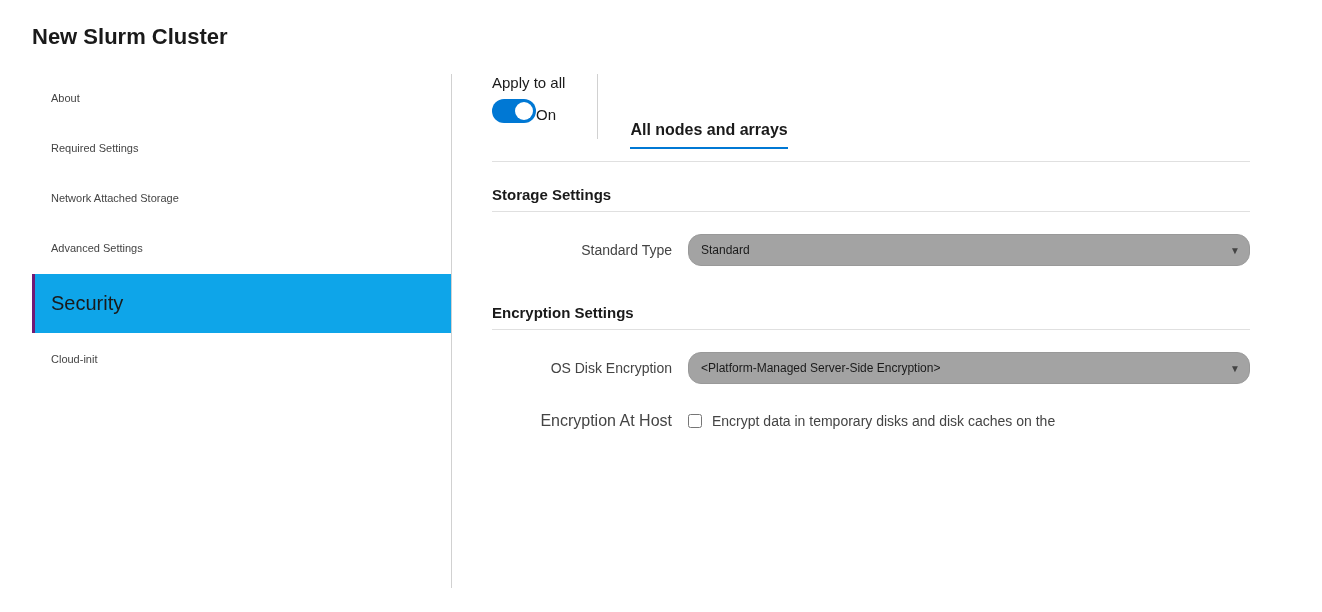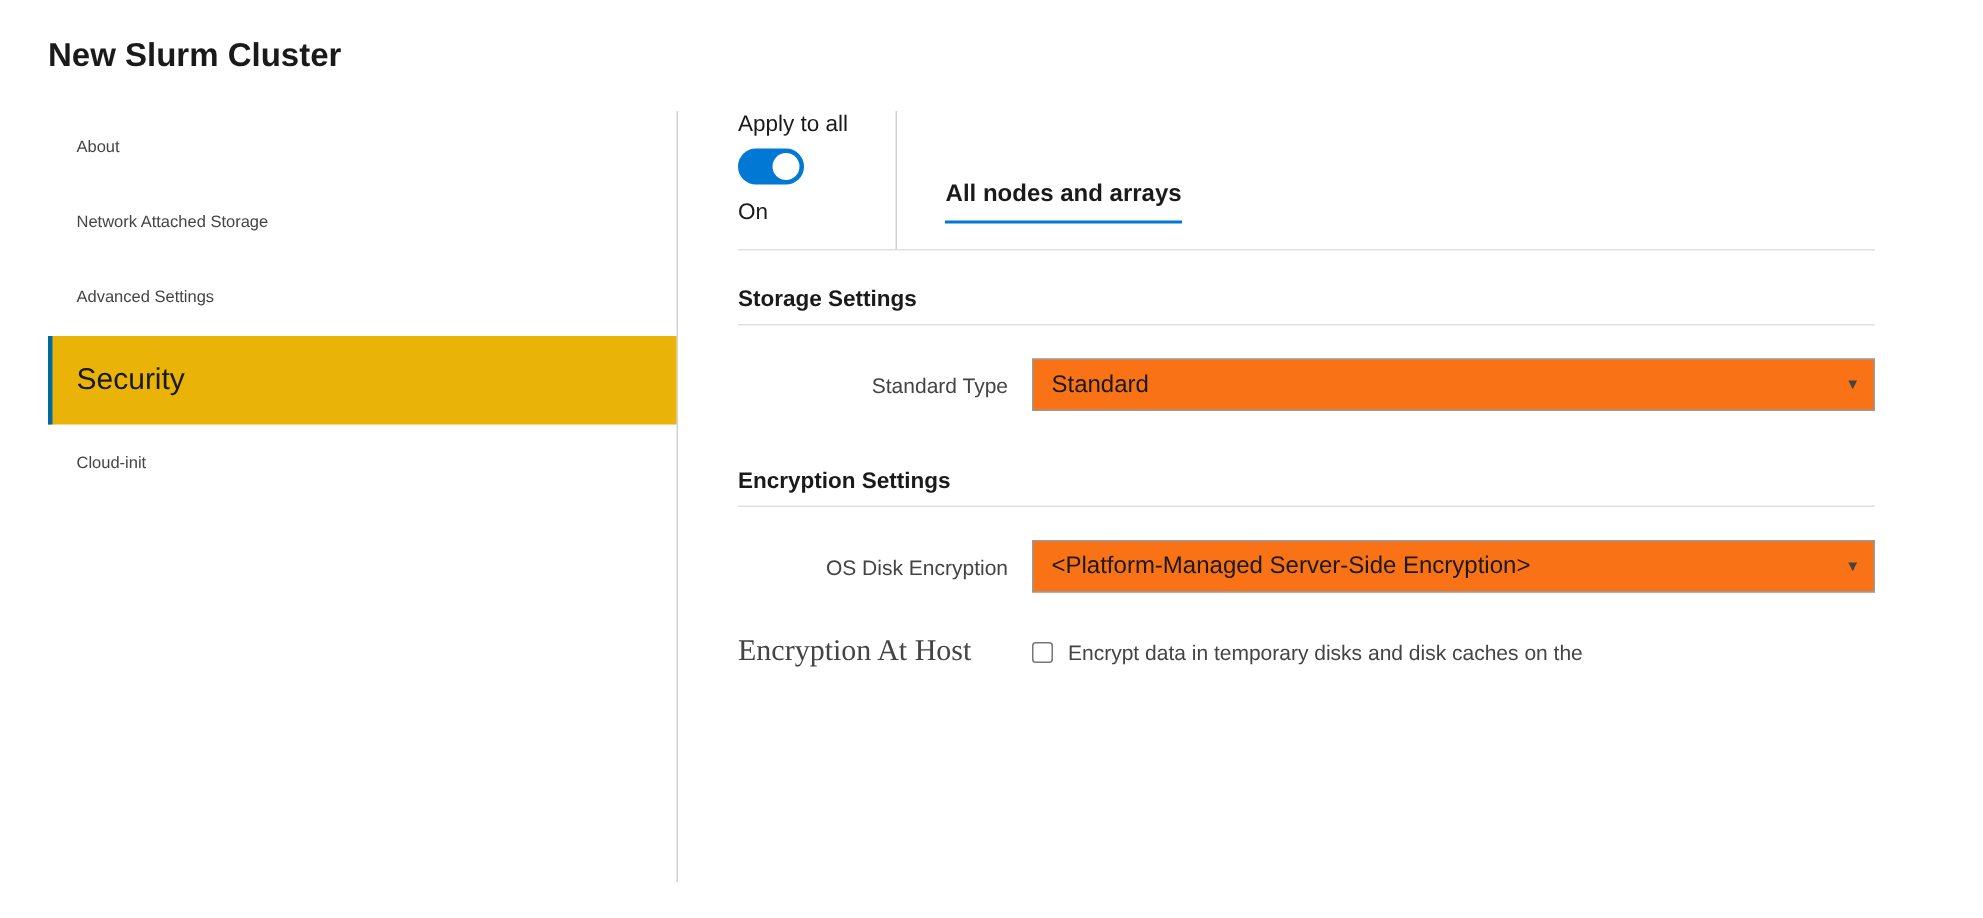--- a/index.html
+++ b/index.html
@@ -48,25 +48,25 @@
     .sidebar-item {
       padding: 18px 16px;
       font-size: 11px;
       color: #444;
       cursor: pointer;
       border-left: 3px solid transparent;
       margin-bottom: 2px;
     }
 
     .sidebar-item.active {
-      background: #eab308;
+      background: #0ea5e9;
       color: #1a1a1a;
       font-size: 20px;
       font-weight: 500;
-      border-left: 3px solid #0369a1;
+      border-left: 3px solid #701a75;
     }
 
     
     .content-area {
       flex: 1;
       padding: 0 40px;
       overflow-y: auto;
     }
 
     
@@ -89,23 +89,22 @@
     }
 
     .apply-all-label {
       font-size: 15px;
       font-weight: 500;
       color: #1a1a1a;
     }
 
     .toggle-row {
       display: flex;
-      align-items: flex-start;
-      gap: 10px;
-      flex-direction: column;
+      align-items: flex-end;
+      gap: 0;
     }
 
     .toggle-switch {
       width: 44px;
       height: 24px;
       background: #0078d4;
       border-radius: 12px;
       position: relative;
       cursor: pointer;
       flex-shrink: 0;
@@ -172,25 +171,25 @@
     }
 
     .form-control-wrapper {
       flex: 1;
     }
 
     .select-control {
       width: 100%;
       max-width: 580px;
       padding: 8px 36px 8px 12px;
-      font-size: 16px;
+      font-size: 12px;
       border: 1px solid #999;
-      border-radius: 0;
+      border-radius: 13px;
       appearance: none;
-      background: #f97316;
+      background: #a3a3a3;
       cursor: pointer;
       color: #1a1a1a;
       position: relative;
     }
 
     .select-wrapper {
       position: relative;
       max-width: 580px;
     }
 
@@ -211,25 +210,25 @@
 
     
     .encryption-row {
       display: flex;
       align-items: center;
       padding: 14px 0;
       gap: 16px;
     }
 
     .encryption-label {
-      font-size: 20px;
+      font-size: 16px;
       color: #444;
       width: 180px;
-      flex-shrink: 0;
-      font-family: Liberation Serif, serif;
+      text-align: right;
+      flex-shrink: 0;
     }
 
     .checkbox-area {
       display: flex;
       align-items: center;
       gap: 10px;
     }
 
     .checkbox-control {
       width: 14px;
@@ -249,20 +248,23 @@
 <body>
 
 <div class="page-container">
   <h1 class="page-title">New Slurm Cluster</h1>
 
   <div class="main-layout">
 
     <nav class="sidebar">
       <div class="sidebar-item">
         <span>About</span>
+      </div>
+      <div class="sidebar-item">
+        <span>Required Settings</span>
       </div>
       <div class="sidebar-item">
         <span>Network Attached Storage</span>
       </div>
       <div class="sidebar-item">
         <span>Advanced Settings</span>
       </div>
       <div class="sidebar-item active">
         <span>Security</span>
       </div>

